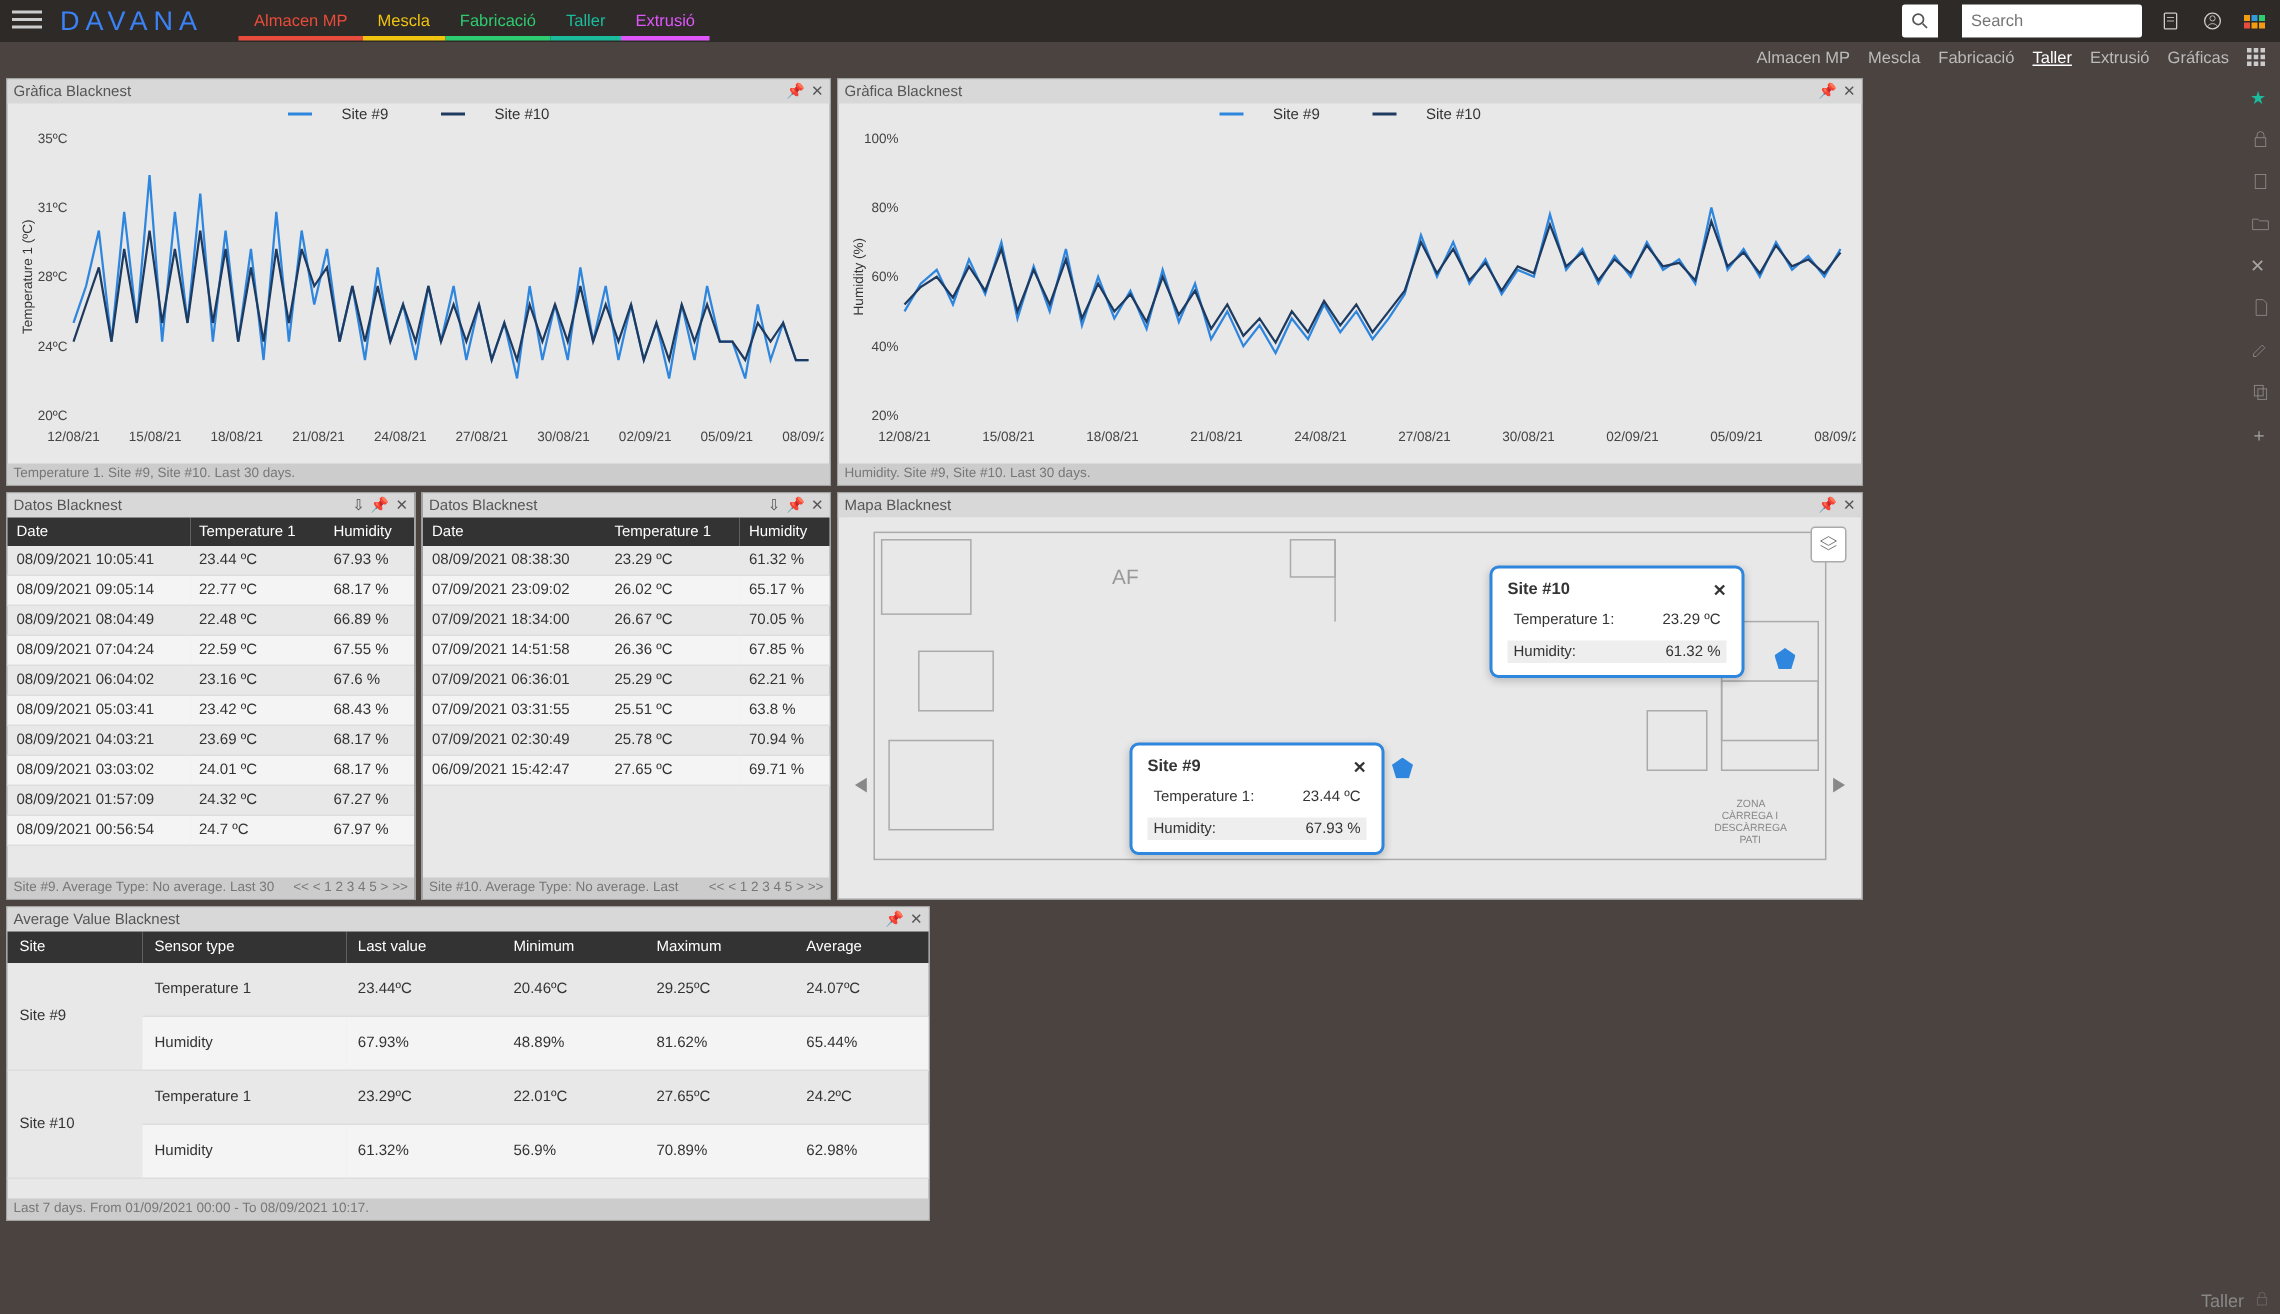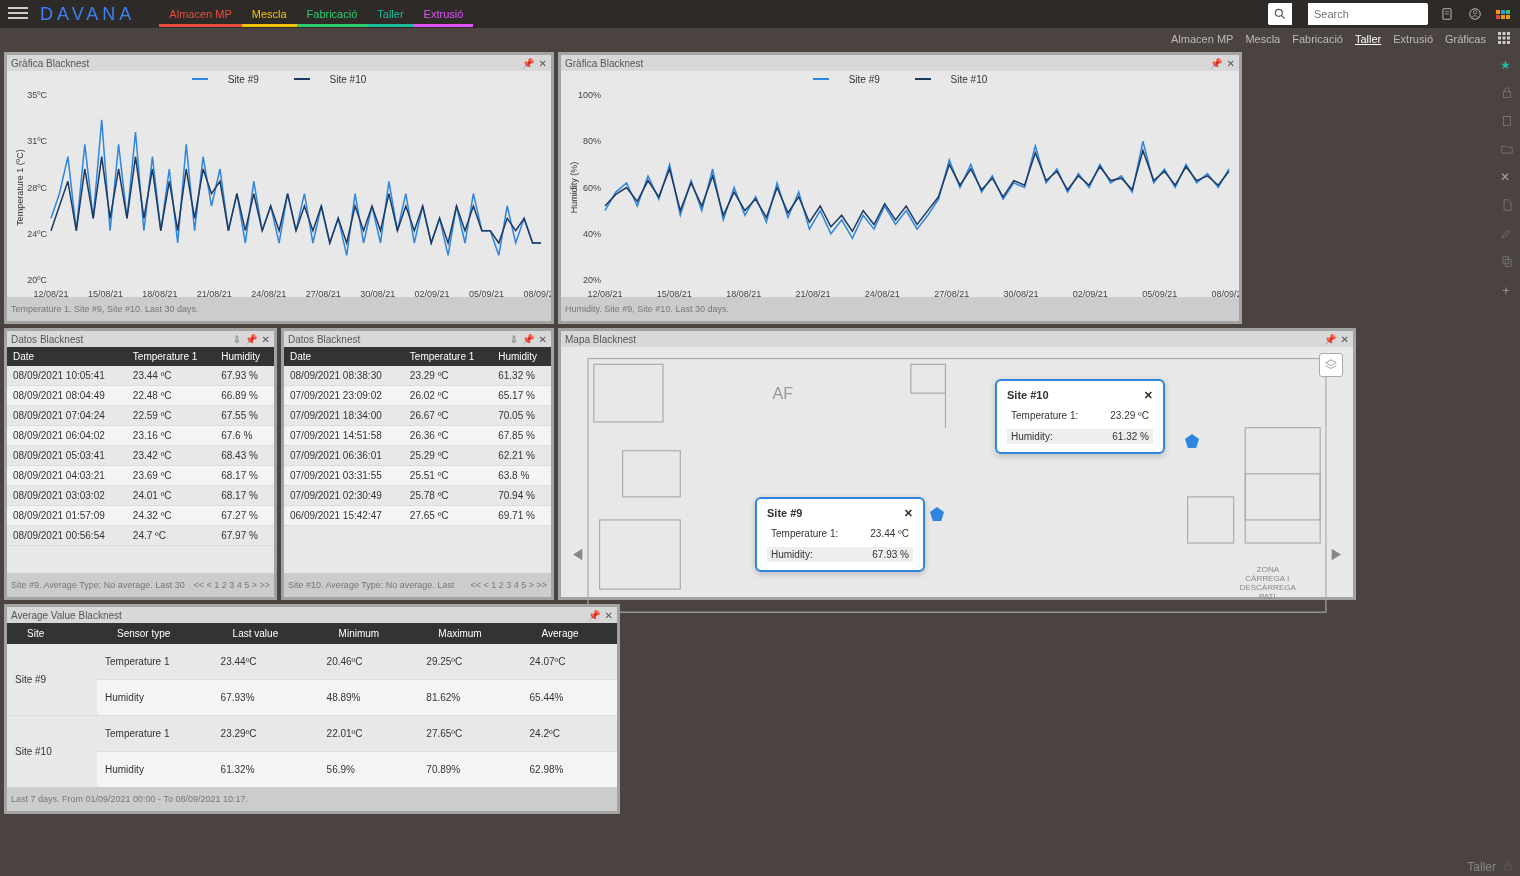--- a/index.html
+++ b/index.html
@@ -33,46 +33,46 @@
 .subnav span { color:#bbb; cursor:pointer; }
 .subnav span.active { color:#fff; text-decoration:underline; }
 
 
 .right-rail { position:absolute; right:0; top:50px; width:26px; display:flex; flex-direction:column; gap:14px; align-items:center; padding-top:8px; }
 .rail-icon { width:14px; height:14px; cursor:pointer; opacity:.7; }
 .rail-icon.star { color:#1abc9c; opacity:1; }
 
 
 .dash { position:absolute; left:4px; top:52px; right:30px; }
-.panel { position:absolute; background:#e8e8e8; border:3px solid #a3a3a3; }
+.panel { position:absolute; background:#e8e8e8; border:1px solid #a3a3a3; }
 .panel-header { height:16px; background:#d8d8d8; display:flex; align-items:center; padding:0 4px; font-size:10px; color:#555; }
 .panel-header .tools { margin-left:auto; display:flex; gap:4px; }
 .panel-header .tools span { cursor:pointer; font-size:10px; }
-.panel-footer { position:absolute; bottom:0; left:0; right:0; height:24px; background:#ccc; font-size:9px; color:#777; padding:1px 4px; display:flex; align-items:center; }
+.panel-footer { position:absolute; bottom:0; left:0; right:0; height:14px; background:#ccc; font-size:9px; color:#777; padding:1px 4px; display:flex; align-items:flex-start; }
 .panel-footer .pager { margin-left:auto; display:flex; gap:3px; }
 
 
 .chart-area { position:absolute; inset:16px 4px 16px 4px; }
 .legend { text-align:center; font-size:10px; color:#333; }
 .legend span { display:inline-flex; align-items:center; gap:4px; margin:0 8px; }
 .legend .swatch { width:16px; height:2px; display:inline-block; }
 svg.chart { display:block; }
 .axis-label { font-size:9px; fill:#444; }
 .y-title { font-size:9px; fill:#333; }
 .series-line { fill:none; stroke-width:1.5; }
 
 
 table.data { width:100%; border-collapse:collapse; font-size:10px; color:#333; }
 table.data th { background:#333; color:#fff; text-align:left; padding:4px 6px; font-weight:normal; }
 table.data td { padding:4px 6px; border-bottom:1px solid #ddd; }
 table.data tr:nth-child(even) td { background:#f4f4f4; }
 
 
 table.avg { width:100%; border-collapse:collapse; font-size:10px; color:#333; }
-table.avg th { background:#333; color:#fff; text-align:left; padding:5px 20px; font-weight:normal; }
+table.avg th { background:#333; color:#fff; text-align:left; padding:5px 8px; font-weight:normal; }
 table.avg td { padding:12px 8px; border-bottom:1px solid #ddd; }
 table.avg tr.alt td { background:#f4f4f4; }
 
 
 .map-area { position:absolute; inset:16px 4px 4px 4px; background:#e8e8e8; }
 .floorplan { position:absolute; inset:0; }
 .floorplan line, .floorplan rect, .floorplan polyline { stroke:#aaa; fill:none; stroke-width:1; }
 .map-layers { position:absolute; top:6px; right:6px; width:24px; height:24px; background:#fff; border:1px solid #aaa; border-radius:3px; display:flex; align-items:center; justify-content:center; cursor:pointer; }
 .popup { position:absolute; background:#fff; border:2px solid #2e86de; border-radius:6px; padding:8px 10px; width:170px; box-shadow:0 2px 6px rgba(0,0,0,.2); }
 .popup .title { font-weight:bold; color:#333; font-size:11px; display:flex; justify-content:space-between; }
@@ -296,20 +296,25 @@
       <th>Humidity</th>
     </tr>
         </thead>
     <tbody id="tb9">
           <tr>
             <td>08/09/2021 10:05:41</td>
             <td>23.44 ºC</td>
             <td>67.93 %</td>
           </tr>
           <tr>
+            <td>08/09/2021 09:05:14</td>
+            <td>22.77 ºC</td>
+            <td>68.17 %</td>
+          </tr>
+          <tr>
             <td>08/09/2021 08:04:49</td>
             <td>22.48 ºC</td>
             <td>66.89 %</td>
           </tr>
           <tr>
             <td>08/09/2021 07:04:24</td>
             <td>22.59 ºC</td>
             <td>67.55 %</td>
           </tr>
           <tr>
@@ -409,21 +414,21 @@
             <td>69.71 %</td>
           </tr>
         </tbody>
   </table>
   <div class="panel-footer">
     <span>Site #10. Average Type: No average. Last</span>
     <div class="pager">&lt;&lt; &lt; 1 2 3 4 5 &gt; &gt;&gt;</div>
   </div>
 </div>
 
-<div class="panel" style="left:554px; top:276px; width:798px; height:272px;">
+<div class="panel" style="left:554px; top:276px; width:684px; height:272px;">
   <div class="panel-header">
     <span>Mapa Blacknest</span>
     <div class="tools">
           <span>📌</span>
           <span>✕</span>
         </div>
   </div>
   <div class="map-area">
     <svg class="floorplan" viewBox="0 0 680 250">
       <rect x="20" y="10" width="640" height="220"></rect>

